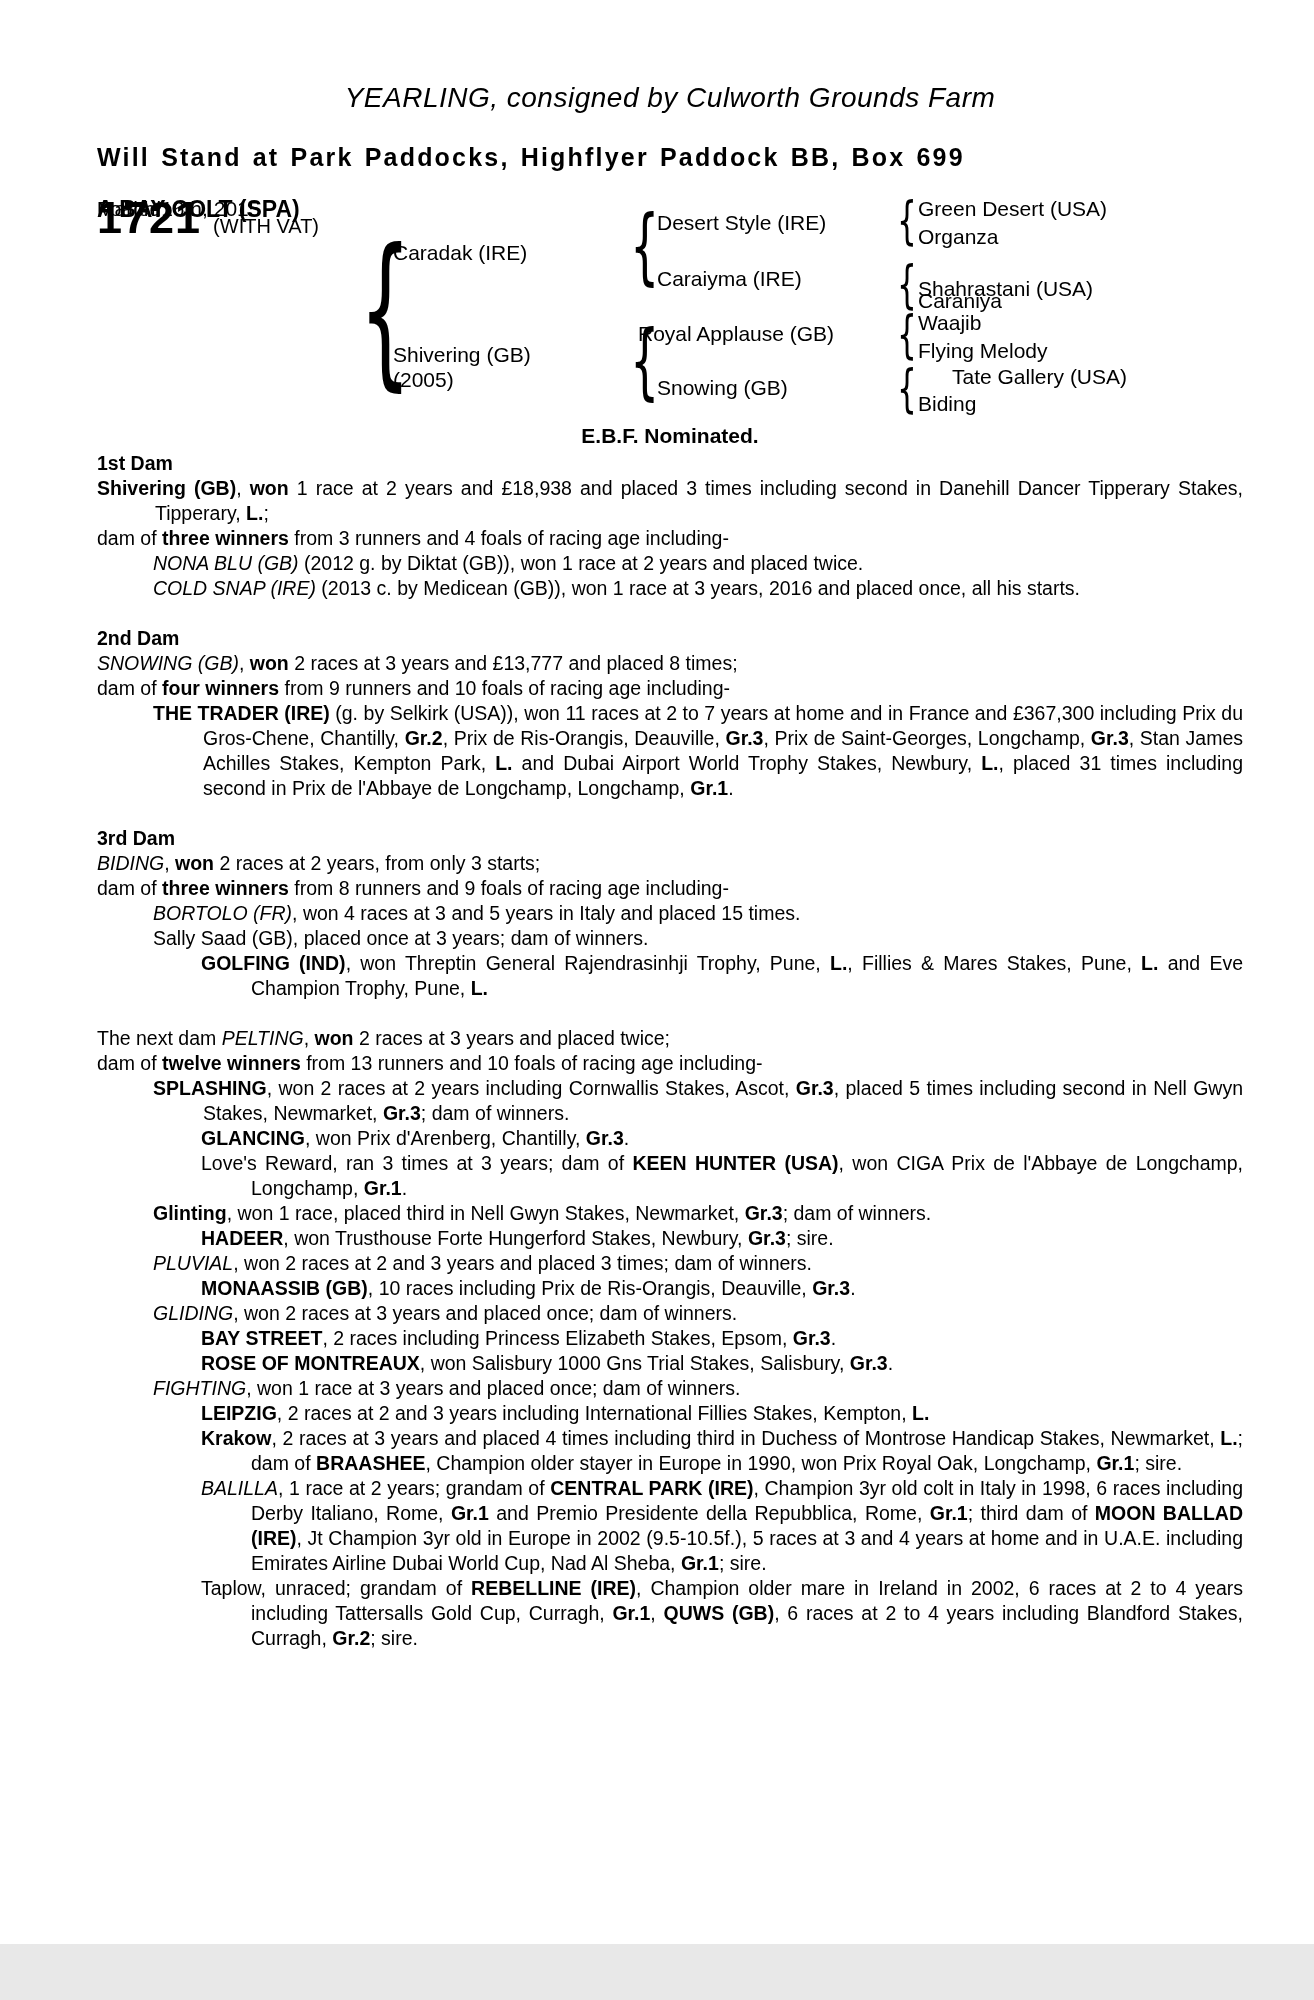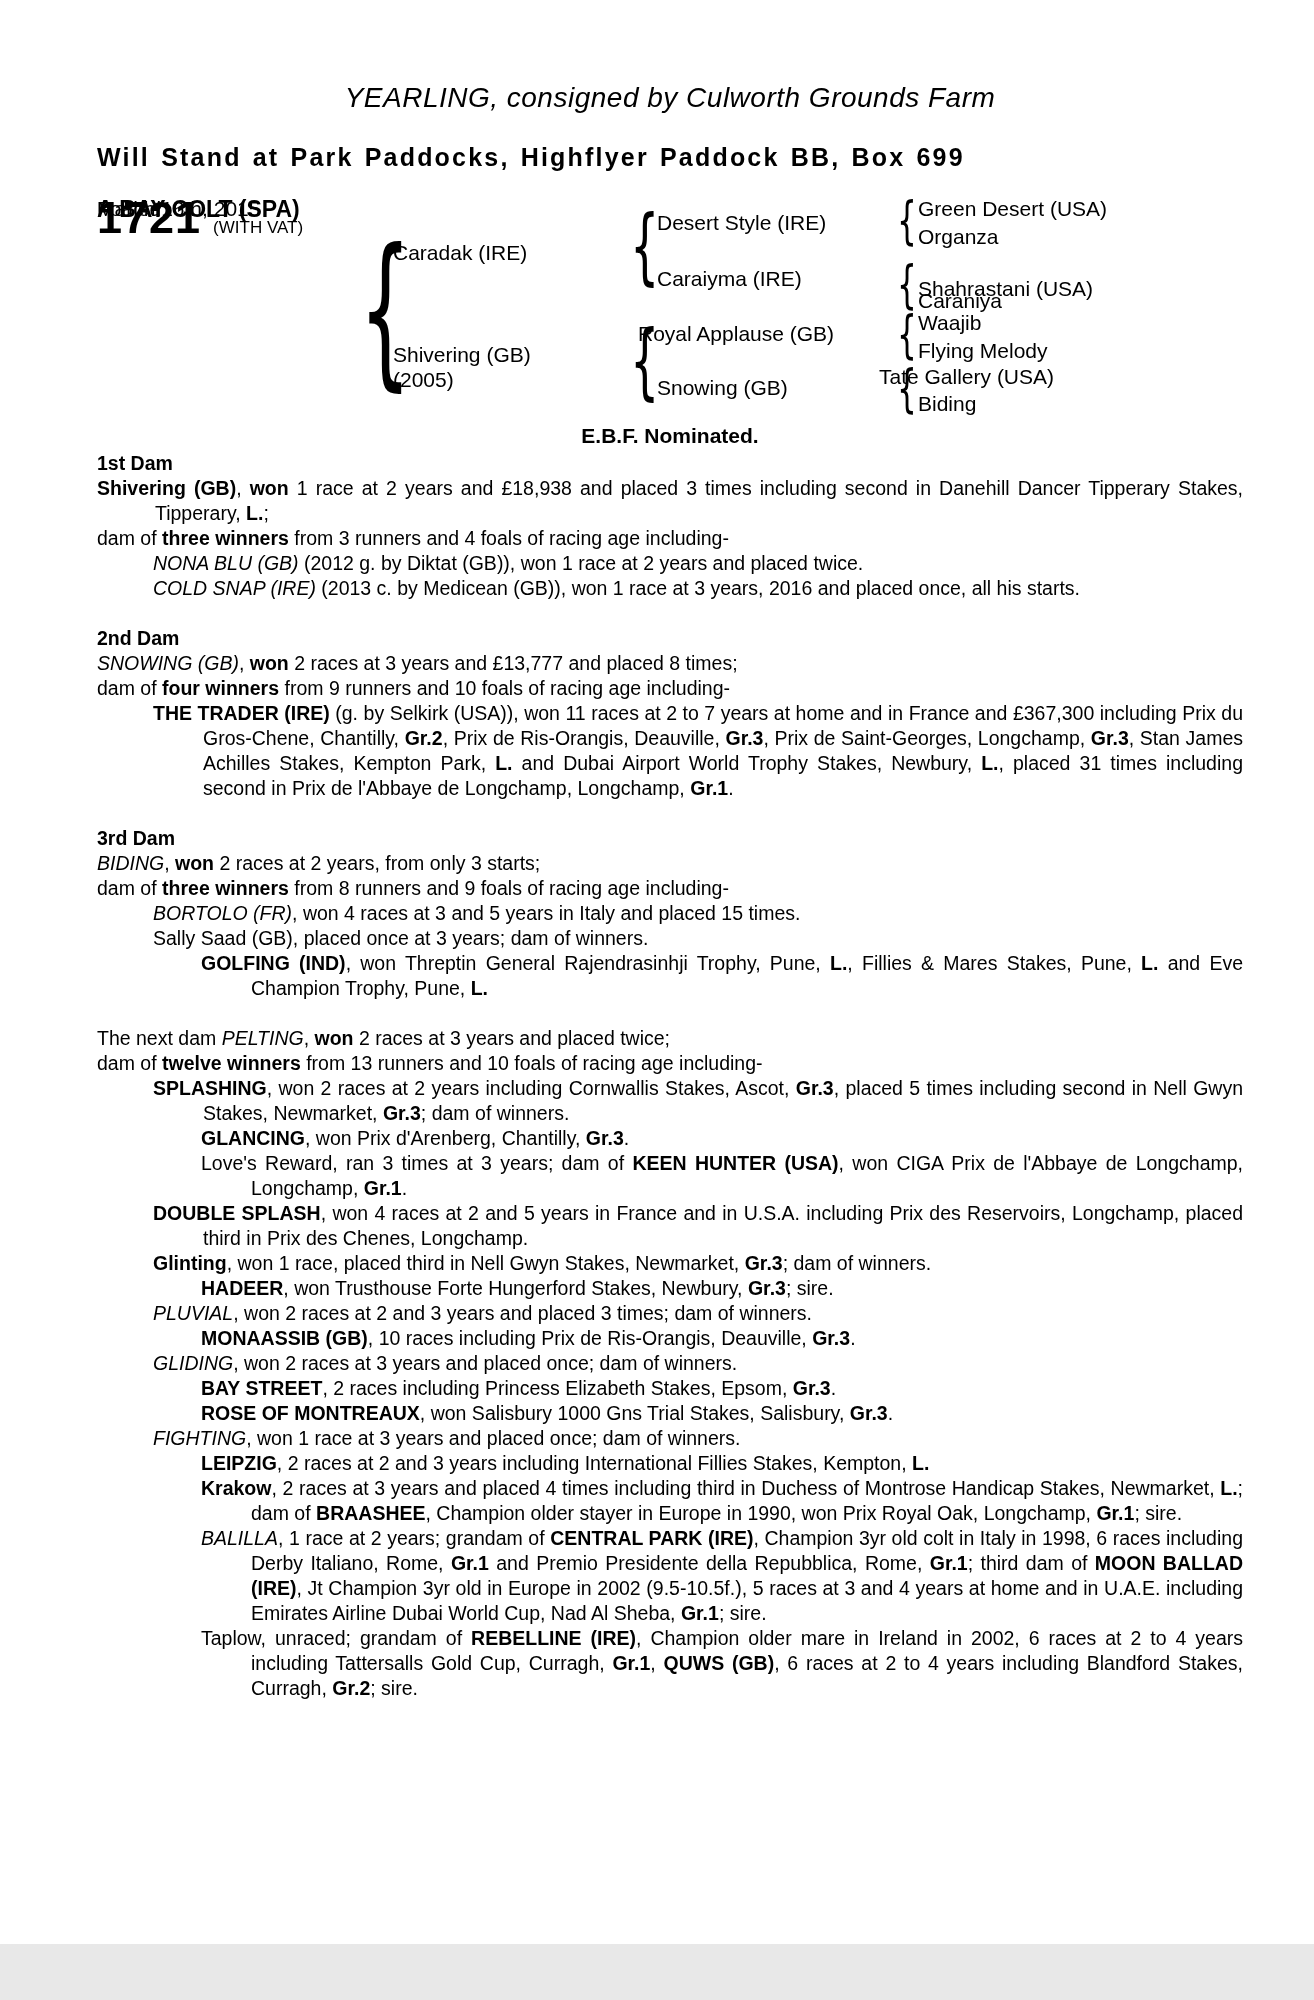--- a/index.html
+++ b/index.html
@@ -15,21 +15,21 @@
   }
   .stand-line{
     margin-top:28px;font-weight:bold;font-size:25px;line-height:30px;
     letter-spacing:2.2px;word-spacing:2px;
   }
   
   .pedigree{position:relative;height:227px;margin-top:24px;}
   .ped-abs{position:absolute;white-space:nowrap;}
   .lot-row{left:0;top:10;}
   .lot-number{font-size:45px;font-weight:bold;letter-spacing:1px;line-height:44px;}
-  .vat-note{font-size:17px;margin-left:12px;}
+  .vat-note{font-size:20px;margin-left:12px;}
   .colt-desc{left:0;top:73;font-weight:bold;font-size:23px;line-height:27px;}
   .foaled{left:0;top:104;font-size:21px;line-height:25px;}
   .foal-date{left:0;top:131;font-size:21px;line-height:25px;}
   .ped-name{font-size:21px;line-height:25px;}
   .brace{
     position:absolute;font-family:"DejaVu Sans",sans-serif;font-weight:400;
     transform-origin:left center;pointer-events:none;
   }
   .brace::before{content:"{";display:block;}
   .ebf{font-weight:bold;font-size:21px;line-height:26px;text-align:center;}
@@ -80,21 +80,21 @@
       <span class="brace" style="left:800px;top:-2px;font-size:52px;line-height:52px;transform:scaleX(0.6);"></span>
       <span class="brace" style="left:800px;top:62px;font-size:52px;line-height:52px;transform:scaleX(0.6);"></span>
       <span class="brace" style="left:800px;top:112px;font-size:52px;line-height:52px;transform:scaleX(0.6);"></span>
       <span class="brace" style="left:800px;top:166px;font-size:52px;line-height:52px;transform:scaleX(0.6);"></span>
       <div class="ped-abs ped-name" style="left:821px;top:0px;">Green Desert (USA)</div>
       <div class="ped-abs ped-name" style="left:821px;top:28px;">Organza</div>
       <div class="ped-abs ped-name" style="left:821px;top:80px;">Shahrastani (USA)</div>
       <div class="ped-abs ped-name" style="left:821px;top:92px;">Caraniya</div>
       <div class="ped-abs ped-name" style="left:821px;top:114px;">Waajib</div>
       <div class="ped-abs ped-name" style="left:821px;top:142px;">Flying Melody</div>
-      <div class="ped-abs ped-name" style="left:782px;top:168px;">Tate Gallery (USA)</div>
+      <div class="ped-abs ped-name" style="left:855px;top:168px;">Tate Gallery (USA)</div>
       <div class="ped-abs ped-name" style="left:821px;top:195px;">Biding</div>
     </div>
 
     <div class="ebf">E.B.F. Nominated.</div>
 
     <div class="dam-sections">
         <div class="section">
           <div class="sec-h">1st Dam</div>
           <p class="para ind0"><span class="b">Shivering (GB)</span><span>, </span><span class="b">won</span><span> 1 race at 2 years and £18,938 and placed 3 times including second in Danehill Dancer Tipperary Stakes, Tipperary, </span><span class="b">L.</span><span>;</span></p>
           <p class="para ind0"><span>dam of </span><span class="b">three winners</span><span> from 3 runners and 4 foals of racing age including-</span></p>
@@ -114,21 +114,20 @@
           <p class="para ind1"><span class="i">BORTOLO (FR)</span><span>, won 4 races at 3 and 5 years in Italy and placed 15 times.</span></p>
           <p class="para ind1"><span>Sally Saad (GB), placed once at 3 years; dam of winners.</span></p>
           <p class="para ind2"><span class="b">GOLFING (IND)</span><span>, won Threptin General Rajendrasinhji Trophy, Pune, </span><span class="b">L.</span><span>, Fillies &amp; Mares Stakes, Pune, </span><span class="b">L.</span><span> and Eve Champion Trophy, Pune, </span><span class="b">L.</span></p>
         </div>
         <div class="section">
           <p class="para ind0"><span>The next dam </span><span class="i">PELTING</span><span>, </span><span class="b">won</span><span> 2 races at 3 years and placed twice;</span></p>
           <p class="para ind0"><span>dam of </span><span class="b">twelve winners</span><span> from 13 runners and 10 foals of racing age including-</span></p>
           <p class="para ind1"><span class="b">SPLASHING</span><span>, won 2 races at 2 years including Cornwallis Stakes, Ascot, </span><span class="b">Gr.3</span><span>, placed 5 times including second in Nell Gwyn Stakes, Newmarket, </span><span class="b">Gr.3</span><span>; dam of winners.</span></p>
           <p class="para ind2"><span class="b">GLANCING</span><span>, won Prix d'Arenberg, Chantilly, </span><span class="b">Gr.3</span><span>.</span></p>
           <p class="para ind2"><span>Love's Reward, ran 3 times at 3 years; dam of </span><span class="b">KEEN HUNTER (USA)</span><span>, won CIGA Prix de l'Abbaye de Longchamp, Longchamp, </span><span class="b">Gr.1</span><span>.</span></p>
-          <p class="para ind1"><span class="b">DOUBLE SPLASH</span><span>, won 4 races at 2 and 5 years in France and in U.S.A. including Prix des Reservoirs, Longchamp, placed third in Prix des Chenes, Longchamp.</span></p>
           <p class="para ind1"><span class="b">Glinting</span><span>, won 1 race, placed third in Nell Gwyn Stakes, Newmarket, </span><span class="b">Gr.3</span><span>; dam of winners.</span></p>
           <p class="para ind2"><span class="b">HADEER</span><span>, won Trusthouse Forte Hungerford Stakes, Newbury, </span><span class="b">Gr.3</span><span>; sire.</span></p>
           <p class="para ind1"><span class="i">PLUVIAL</span><span>, won 2 races at 2 and 3 years and placed 3 times; dam of winners.</span></p>
           <p class="para ind2"><span class="b">MONAASSIB (GB)</span><span>, 10 races including Prix de Ris-Orangis, Deauville, </span><span class="b">Gr.3</span><span>.</span></p>
           <p class="para ind1"><span class="i">GLIDING</span><span>, won 2 races at 3 years and placed once; dam of winners.</span></p>
           <p class="para ind2"><span class="b">BAY STREET</span><span>, 2 races including Princess Elizabeth Stakes, Epsom, </span><span class="b">Gr.3</span><span>.</span></p>
           <p class="para ind2"><span class="b">ROSE OF MONTREAUX</span><span>, won Salisbury 1000 Gns Trial Stakes, Salisbury, </span><span class="b">Gr.3</span><span>.</span></p>
           <p class="para ind1"><span class="i">FIGHTING</span><span>, won 1 race at 3 years and placed once; dam of winners.</span></p>
           <p class="para ind2"><span class="b">LEIPZIG</span><span>, 2 races at 2 and 3 years including International Fillies Stakes, Kempton, </span><span class="b">L.</span></p>
           <p class="para ind2"><span class="b">Krakow</span><span>, 2 races at 3 years and placed 4 times including third in Duchess of Montrose Handicap Stakes, Newmarket, </span><span class="b">L.</span><span>; dam of </span><span class="b">BRAASHEE</span><span>, Champion older stayer in Europe in 1990, won Prix Royal Oak, Longchamp, </span><span class="b">Gr.1</span><span>; sire.</span></p>

